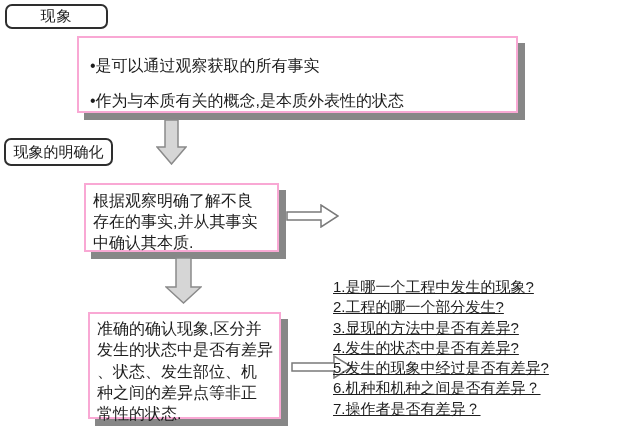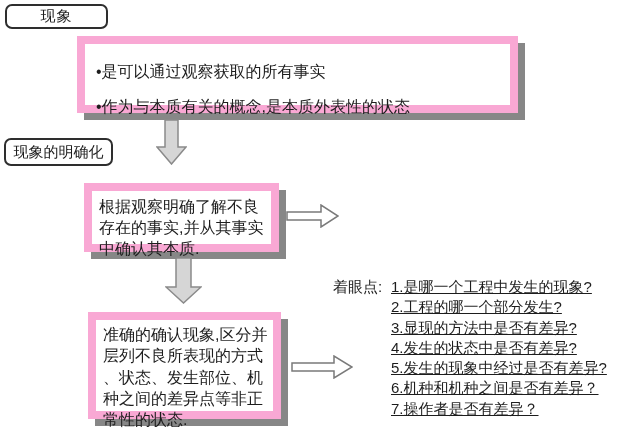--- a/index.html
+++ b/index.html
@@ -28,21 +28,21 @@
     font-size: 15px;
     letter-spacing: 1px;
     white-space: nowrap;
   }
   #lbl-phenomenon { left: 5px; top: 4px; width: 103px; height: 25px; }
   #lbl-clarification { left: 4px; top: 138px; width: 109px; height: 28px; letter-spacing: 0; }
 
   .shadow-box {
     position: absolute;
     box-sizing: border-box;
-    border: 8px solid #f9a8d4;
+    border: 2px solid #f9a8d4;
     background: #ffffff;
     box-shadow: 7px 7px 0 0 #878787;
   }
   .prelines { white-space: pre-line; }
 
   #box-facts {
     left: 77px; top: 36px; width: 441px; height: 77px;
     font-size: 16px;
     padding: 10px 6px 0 11px;
     line-height: 35px;
@@ -115,32 +115,31 @@
     <polygon points="1,8 35,8 35,1 52,12 35,23 35,16 1,16" stroke="#7a7a7a" stroke-width="1.5" fill="#ffffff"></polygon>
   </svg>
 
 
   <svg class="arrow-svg" id="arrow-down-2" width="37" height="47" viewBox="0 0 37 47">
     <polygon points="11,1 26,1 26,30 36,30 18.5,46 1,30 11,30" stroke="#8a8a8a" stroke-width="1.5" fill="#d6d6d6"></polygon>
   </svg>
 
   <div class="shadow-box" id="box-confirm">
     <div class="prelines">准确的确认现象,区分并
-层列不良所表现的方式
+发生的状态中是否有差异
 、状态、发生部位、机
 种之间的差异点等非正
 常性的状态.</div>
   </div>
 
   <svg class="arrow-svg" id="arrow-right-2" width="62" height="24" viewBox="0 0 62 24">
     <polygon points="1,8 43,8 43,1 61,12 43,23 43,16 1,16" stroke="#7a7a7a" stroke-width="1.5" fill="#ffffff"></polygon>
   </svg>
 
   <div id="focus-block">
-    <span class="focus-prefix">着眼点:</span>
     <div class="focus-items">1.是哪一个工程中发生的现象?
 2.工程的哪一个部分发生?
 3.显现的方法中是否有差异?
 4.发生的状态中是否有差异?
 5.发生的现象中经过是否有差异?
 6.机种和机种之间是否有差异？
 7.操作者是否有差异？</div>
   </div>
 
 </div>

